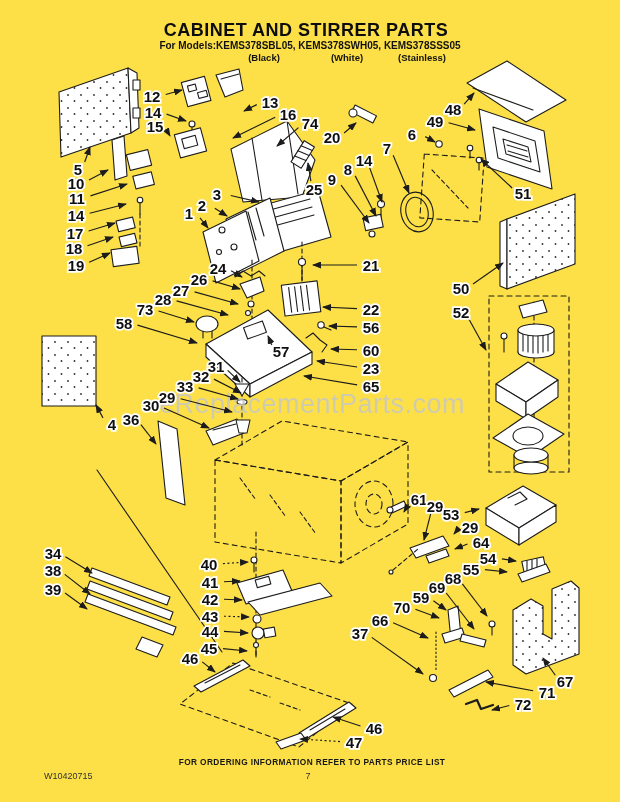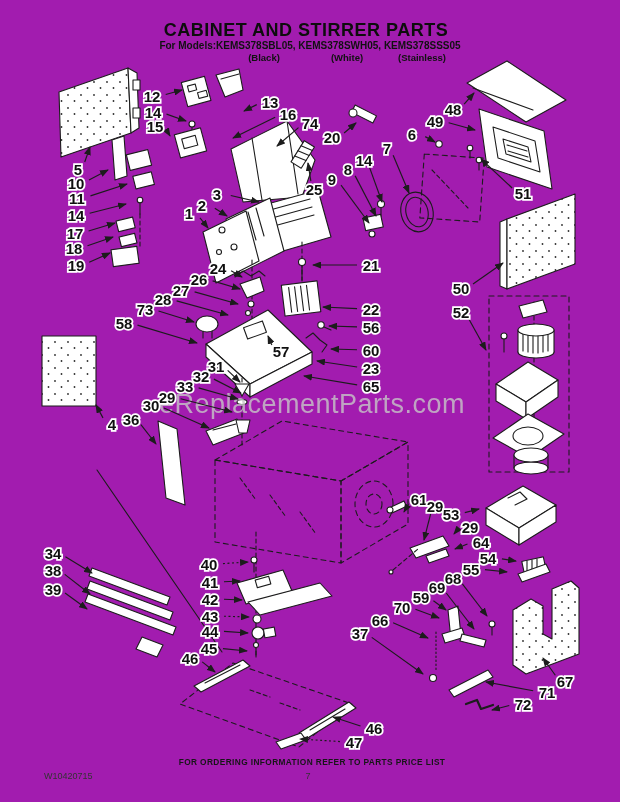--- a/index.html
+++ b/index.html
@@ -1,16 +1,16 @@
 <!DOCTYPE html>
 <html><head>
 <meta charset="utf-8">
 <style>
   html,body{margin:0;padding:0;background:#ffffff;}
-  .page{position:relative;width:620px;height:802px;background:#a21caf;overflow:hidden;
+  .page{position:relative;width:620px;height:802px;background:#fde047;overflow:hidden;
         font-family:"Liberation Sans", sans-serif;}
   svg{display:block;}
   
   .shapes{stroke:#1c1c1c;stroke-width:1.1;fill:none;stroke-linejoin:round;stroke-linecap:round;}
   .wh{fill:#ffffff;}
   .ln{fill:none;}
   .ln2{fill:none;stroke-width:2.2;}
   .stip{fill:url(#stipple);}
   .dsh{stroke-dasharray:4 3;}
   .dshp{fill:none;stroke-dasharray:5 4;}

